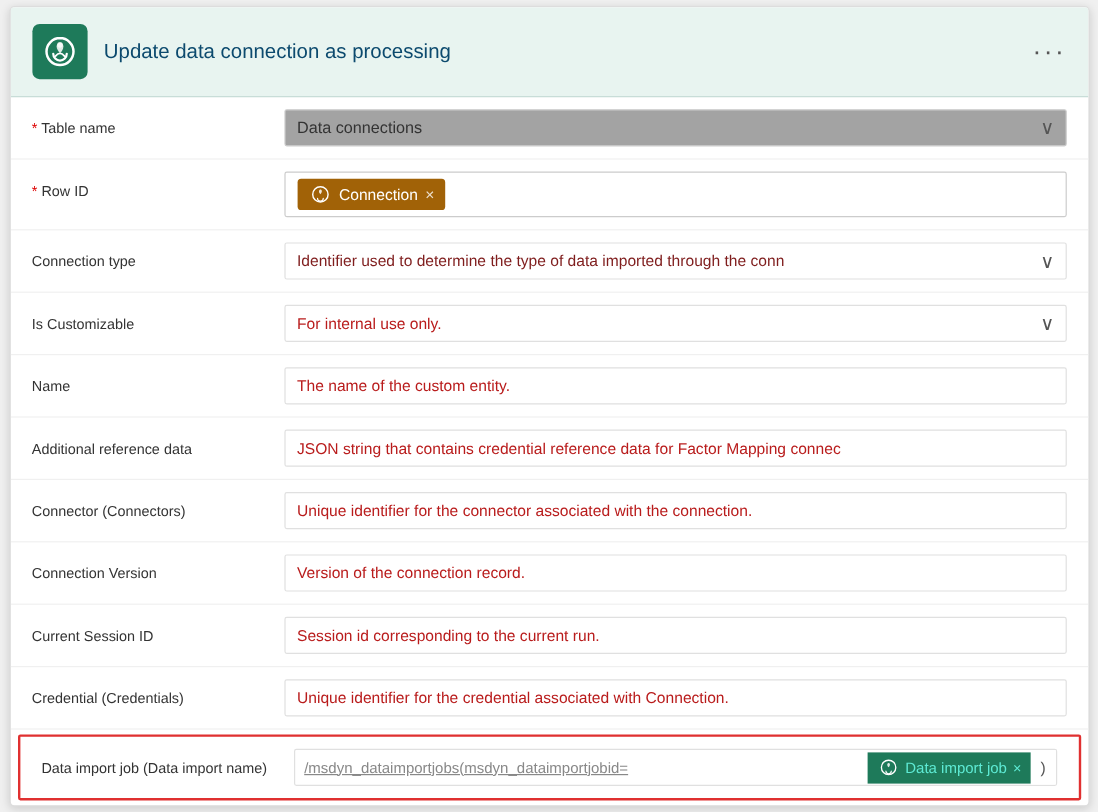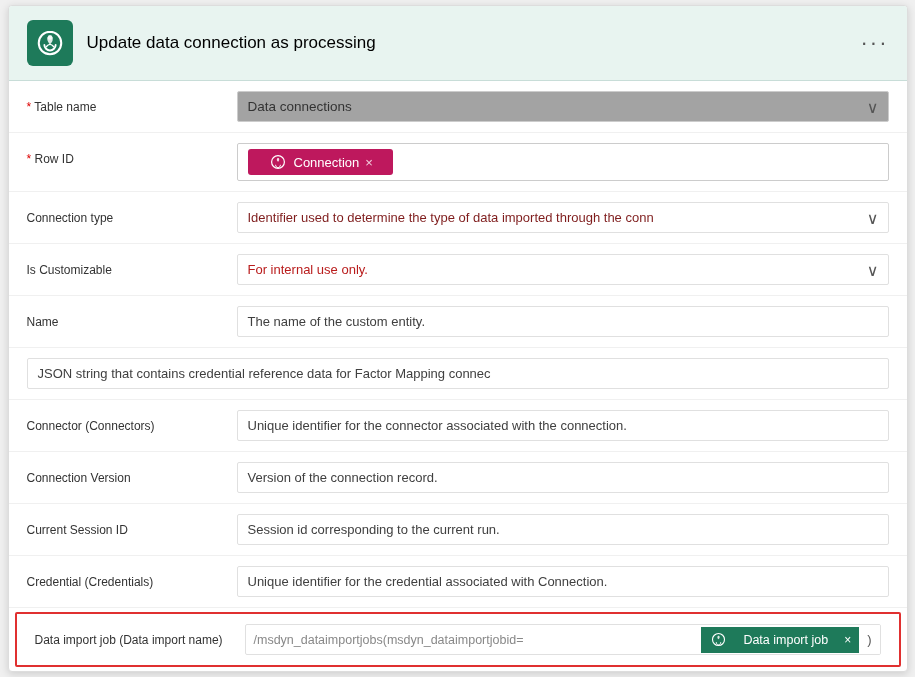--- a/index.html
+++ b/index.html
@@ -42,21 +42,21 @@
       justify-content: center;
       flex-shrink: 0;
     }
     .logo-circle svg {
       width: 30px;
       height: 30px;
     }
     .header-title {
       font-size: 17px;
       font-weight: 500;
-      color: #000000;
+      color: #0c4a6e;
     }
     .header-menu {
       font-size: 22px;
       color: #555;
       cursor: pointer;
       letter-spacing: 2px;
       line-height: 1;
     }
     .content {
       padding: 0;
@@ -120,24 +120,24 @@
       padding: 5px 10px;
       font-size: 13.5px;
       display: flex;
       align-items: center;
       gap: 6px;
       min-height: 36px;
     }
     .tag {
       display: flex;
       align-items: center;
-      background: #be185d;
+      background: #a16207;
       color: #fff;
       border-radius: 3px;
-      padding: 3px 20px;
+      padding: 3px 9px;
       font-size: 13px;
       gap: 6px;
     }
     .tag-icon {
       width: 20px;
       height: 20px;
       display: flex;
       align-items: center;
       justify-content: center;
     }
@@ -145,21 +145,21 @@
       cursor: pointer;
       font-size: 13px;
       opacity: 0.8;
     }
     .text-field {
       width: 100%;
       border: 1px solid #e0e0e0;
       border-radius: 2px;
       padding: 7px 36px 7px 10px;
       font-size: 13px;
-      color: #404040;
+      color: #b91c1c;
       background: #fff;
       outline: none;
       white-space: nowrap;
       overflow: hidden;
       text-overflow: ellipsis;
     }
     .text-field.with-chevron {
       padding-right: 36px;
     }
     .import-value-row {
@@ -172,29 +172,30 @@
       background: #fff;
     }
     .import-text-part {
       flex: 1;
       padding: 7px 8px;
       font-size: 12.5px;
       color: #888;
       white-space: nowrap;
       overflow: hidden;
       text-overflow: ellipsis;
+      text-decoration: underline;
     }
     .import-tag {
       display: flex;
       align-items: center;
       background: #1e7a5a;
-      color: #ffffff;
+      color: #5eead4;
       padding: 4px 8px;
       font-size: 12.5px;
-      gap: 16px;
+      gap: 5px;
       flex-shrink: 0;
     }
     .import-tag-icon {
       width: 18px;
       height: 18px;
       display: flex;
       align-items: center;
       justify-content: center;
     }
     .import-tag-x {
@@ -285,20 +286,21 @@
     </div>
 
     <div class="form-row">
       <div class="label-col">Name</div>
       <div class="value-col">
         <div class="text-field">The name of the custom entity.</div>
       </div>
     </div>
 
     <div class="form-row">
+      <div class="label-col">Additional reference data</div>
       <div class="value-col">
         <div class="text-field">JSON string that contains credential reference data for Factor Mapping connec</div>
       </div>
     </div>
 
     <div class="form-row">
       <div class="label-col">Connector (Connectors)</div>
       <div class="value-col">
         <div class="text-field">Unique identifier for the connector associated with the connection.</div>
       </div>

